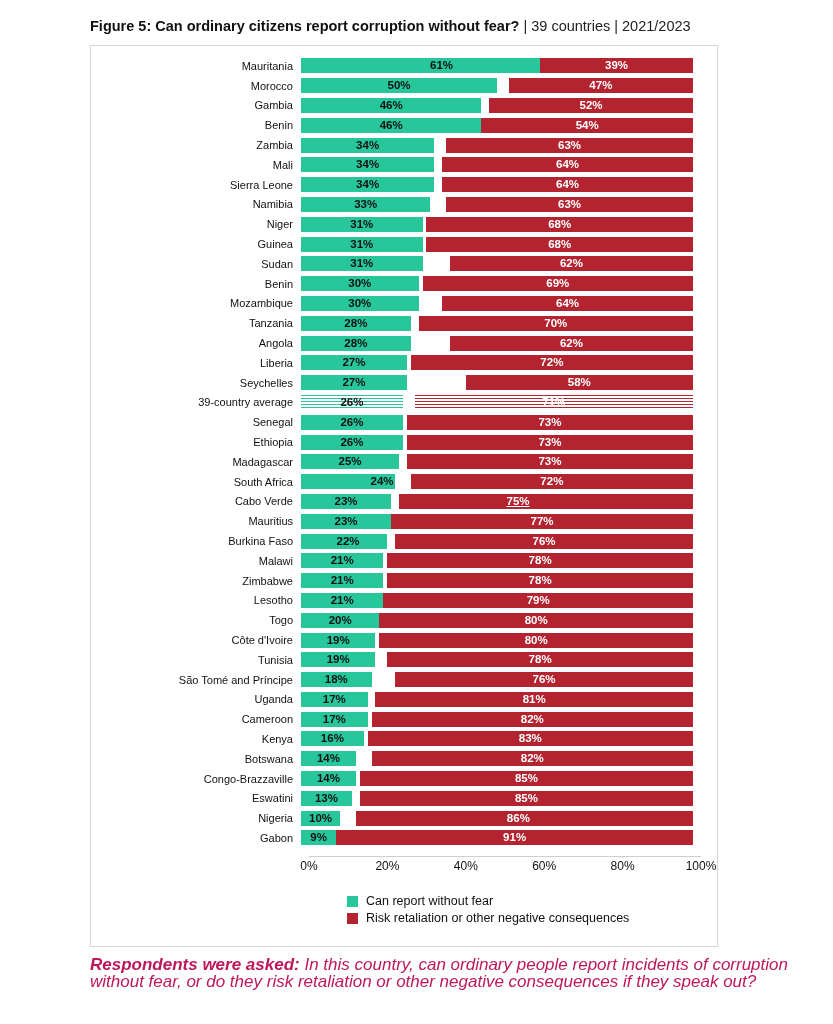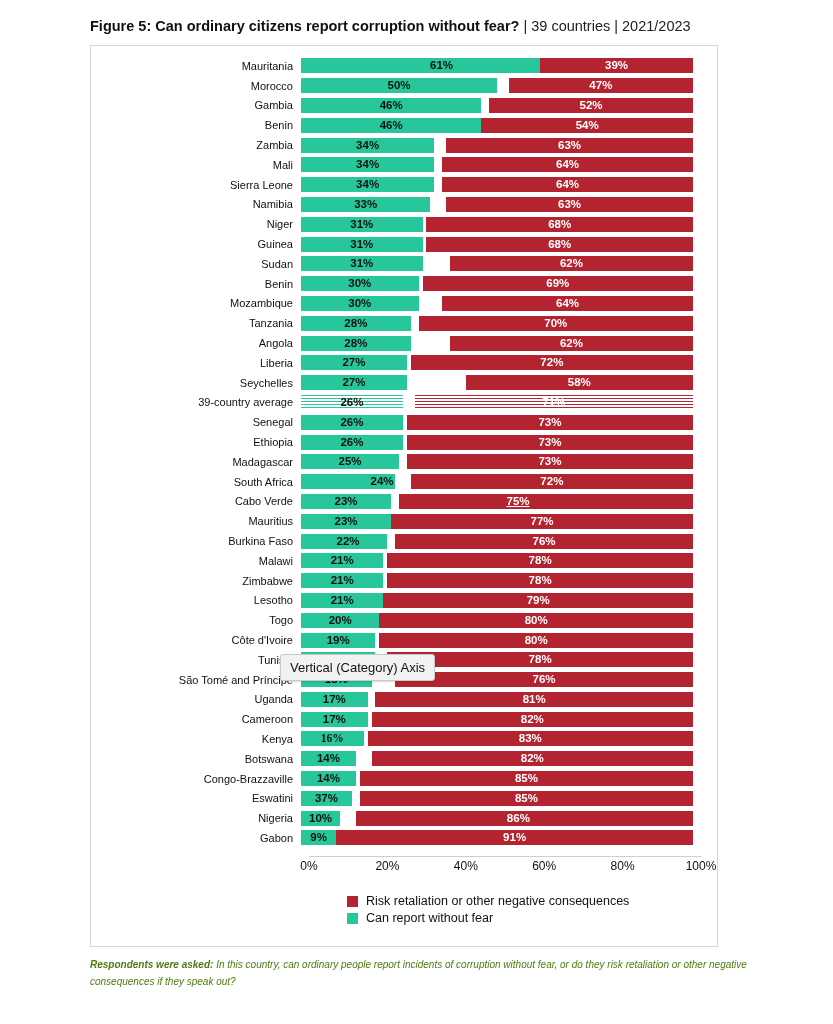--- a/index.html
+++ b/index.html
@@ -173,24 +173,24 @@
     color: #111;
     box-shadow: 0 1px 2px rgba(0,0,0,0.15);
     white-space: nowrap;
     z-index: 20;
   }
   
   .footnote {
     margin-left: 68px;
     margin-top: 9px;
     width: 700px;
-    font-size: 10px;
+    font-size: 17px;
     font-style: italic;
     line-height: 17px;
-    color: #4d7c0f;
+    color: #be185d;
   }
   .footnote .lead {
     font-weight: bold;
   }
 </style>
 </head>
 <body>
 
 <div class="page">
 
@@ -506,21 +506,21 @@
               <div class="seg red" style="left: 70.56px; width: 321.44px;"></div>
               <div class="seg-label green-lab" style="left: 0px; width: 66.64px;">17%</div>
               <div class="seg-label red-lab" style="left: 70.56px; width: 321.44px;">82%</div>
             </div>
           </div>
           <div class="row">
             <div class="cat-label">Kenya</div>
             <div class="bars">
               <div class="seg green" style="width: 62.72px;"></div>
               <div class="seg red" style="left: 66.64px; width: 325.36px;"></div>
-              <div class="seg-label green-lab" style="left: 0px; width: 62.72px; font-family: Liberation Serif, serif;">16%</div>
+              <div class="seg-label green-lab" style="left: 0px; width: 62.72px;">16%</div>
               <div class="seg-label red-lab" style="left: 66.64px; width: 325.36px;">83%</div>
             </div>
           </div>
           <div class="row">
             <div class="cat-label">Botswana</div>
             <div class="bars">
               <div class="seg green" style="width: 54.88px;"></div>
               <div class="seg red" style="left: 70.56px; width: 321.44px;"></div>
               <div class="seg-label green-lab" style="left: 0px; width: 54.88px;">14%</div>
               <div class="seg-label red-lab" style="left: 70.56px; width: 321.44px;">82%</div>
@@ -533,21 +533,21 @@
               <div class="seg red" style="left: 58.8px; width: 333.2px;"></div>
               <div class="seg-label green-lab" style="left: 0px; width: 54.88px;">14%</div>
               <div class="seg-label red-lab" style="left: 58.8px; width: 333.2px;">85%</div>
             </div>
           </div>
           <div class="row">
             <div class="cat-label">Eswatini</div>
             <div class="bars">
               <div class="seg green" style="width: 50.96px;"></div>
               <div class="seg red" style="left: 58.8px; width: 333.2px;"></div>
-              <div class="seg-label green-lab" style="left: 0px; width: 50.96px;">37%</div>
+              <div class="seg-label green-lab" style="left: 0px; width: 50.96px;">13%</div>
               <div class="seg-label red-lab" style="left: 58.8px; width: 333.2px;">85%</div>
             </div>
           </div>
           <div class="row">
             <div class="cat-label">Nigeria</div>
             <div class="bars">
               <div class="seg green" style="width: 39.2px;"></div>
               <div class="seg red" style="left: 54.88px; width: 337.12px;"></div>
               <div class="seg-label green-lab" style="left: 0px; width: 39.2px;">10%</div>
               <div class="seg-label red-lab" style="left: 54.88px; width: 325px;">86%</div>
@@ -570,30 +570,29 @@
         <span class="xtick" style="left: 0px;">0%</span>
         <span class="xtick" style="left: 78.4px;">20%</span>
         <span class="xtick" style="left: 156.8px;">40%</span>
         <span class="xtick" style="left: 235.2px;">60%</span>
         <span class="xtick" style="left: 313.6px;">80%</span>
         <span class="xtick" style="left: 392px;">100%</span>
       </div>
 
     <div class="legend">
       <div class="legend-item">
+        <span class="swatch green"></span>
+        <span>Can report without fear</span>
+      </div>
+      <div class="legend-item">
         <span class="swatch red"></span>
         <span>Risk retaliation or other negative consequences</span>
       </div>
-      <div class="legend-item">
-        <span class="swatch green"></span>
-        <span>Can report without fear</span>
-      </div>
     </div>
 
-    <div class="tooltip">Vertical (Category) Axis</div>
 
   </div>
 
   <div class="footnote">
     <span class="lead">Respondents were asked:</span><span> In this country, can ordinary people report incidents of corruption without fear, or do they risk retaliation or other negative consequences if they speak out?</span>
   </div>
 
 </div>
 
 </body></html>

